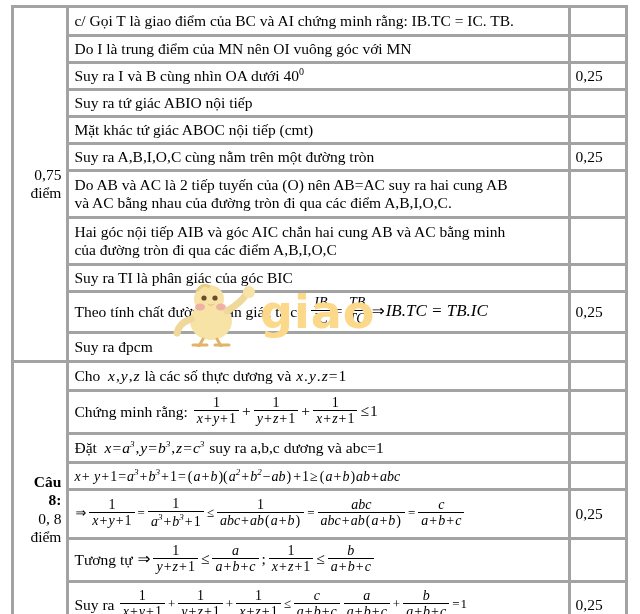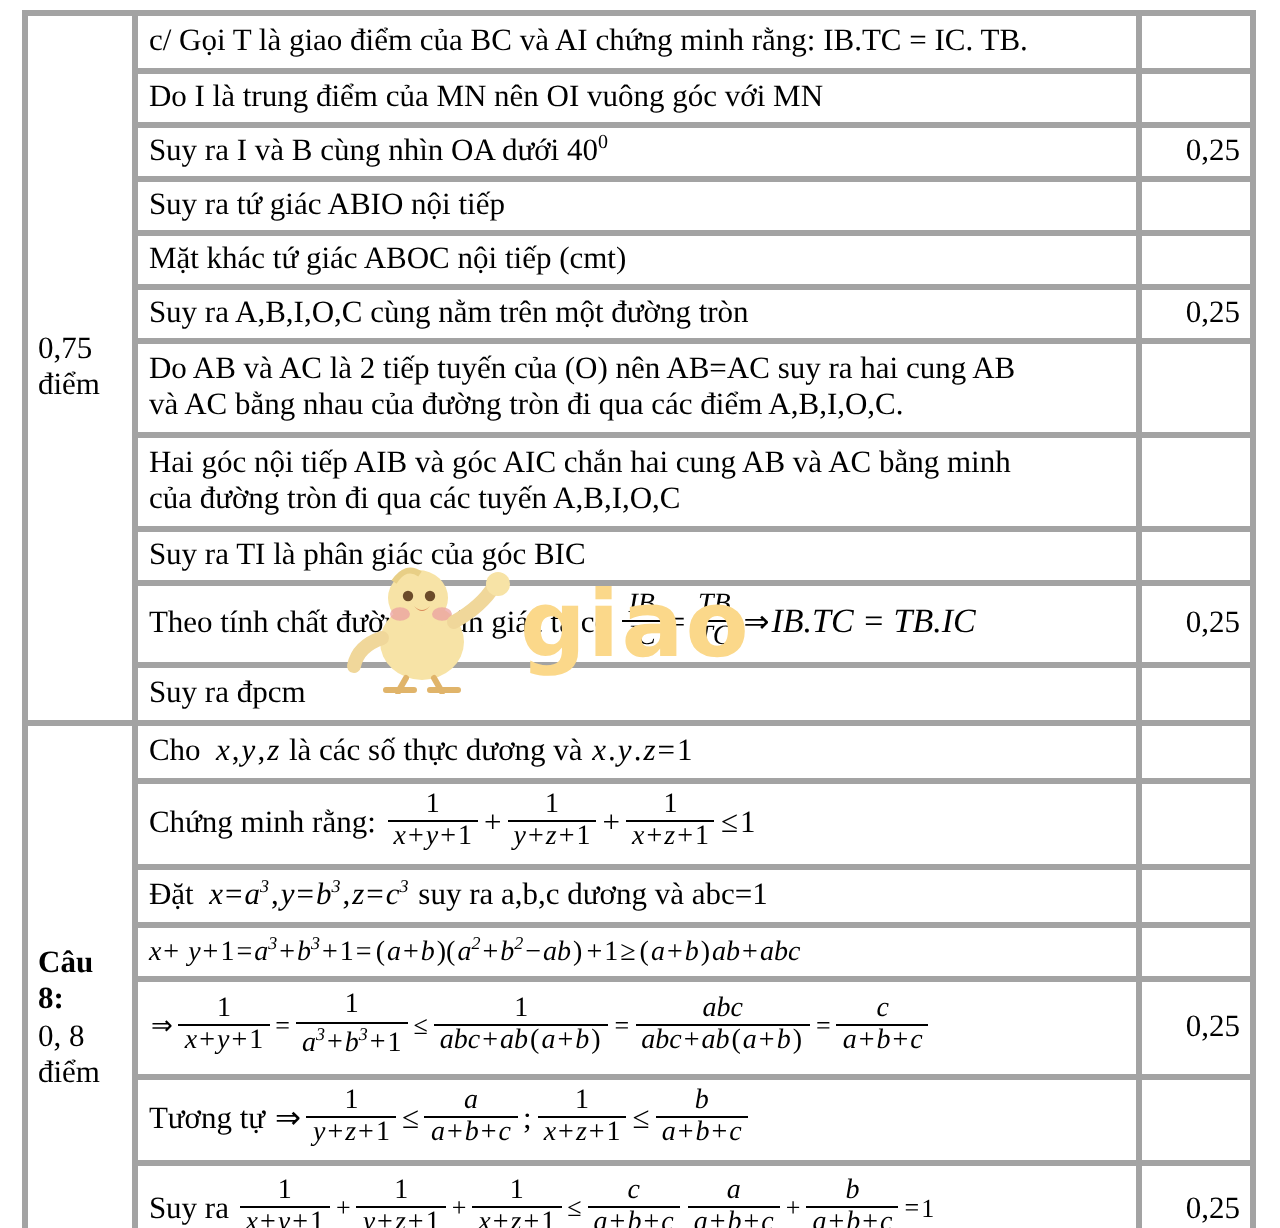--- a/index.html
+++ b/index.html
@@ -66,30 +66,30 @@
     font-size: 15.5px;
     line-height: 1.18;
     background: transparent;
   }
   
   table.grid {
     border: 2px solid #4a4a4a;
   }
   td.col-mark {
     width: 55px;
-    text-align: left;
+    text-align: right;
     font-size: 15.5px;
     border-right: 2px solid #4a4a4a;
   }
   td.col-body {
     width: 497px;
   }
   td.col-score {
     width: 57px;
-    text-align: right;
+    text-align: left;
     border-left: 2px solid #4a4a4a;
     margin-left: 32px;
   }
   tr.section-start > td {
     border-top: 2px solid #ef4444;
   }
   .mark-line { display: block; }
   .mark-line.bold { font-weight: bold; }
 
   
@@ -211,21 +211,21 @@
     <td class="col-body twoline" style="height:44px">
       <div>Do AB và AC là 2 tiếp tuyến của (O) nên AB=AC suy ra hai cung AB</div>
       <div>và AC bằng nhau của đường tròn đi qua các điểm A,B,I,O,C.</div>
     </td>
     <td class="col-score"></td>
   </tr>
 
   <tr>
     <td class="col-body twoline" style="height:44px">
       <div>Hai góc nội tiếp AIB và góc AIC chắn hai cung AB và AC bằng minh</div>
-      <div>của đường tròn đi qua các tuyến A,B,I,O,C</div>
+      <div>của đường tròn đi qua các điểm A,B,I,O,C</div>
     </td>
     <td class="col-score"></td>
   </tr>
 
   <tr>
     <td class="col-body" style="height:24px">
       <span>Suy ra TI là phân giác của góc BIC</span>
     </td>
     <td class="col-score"></td>
   </tr>

